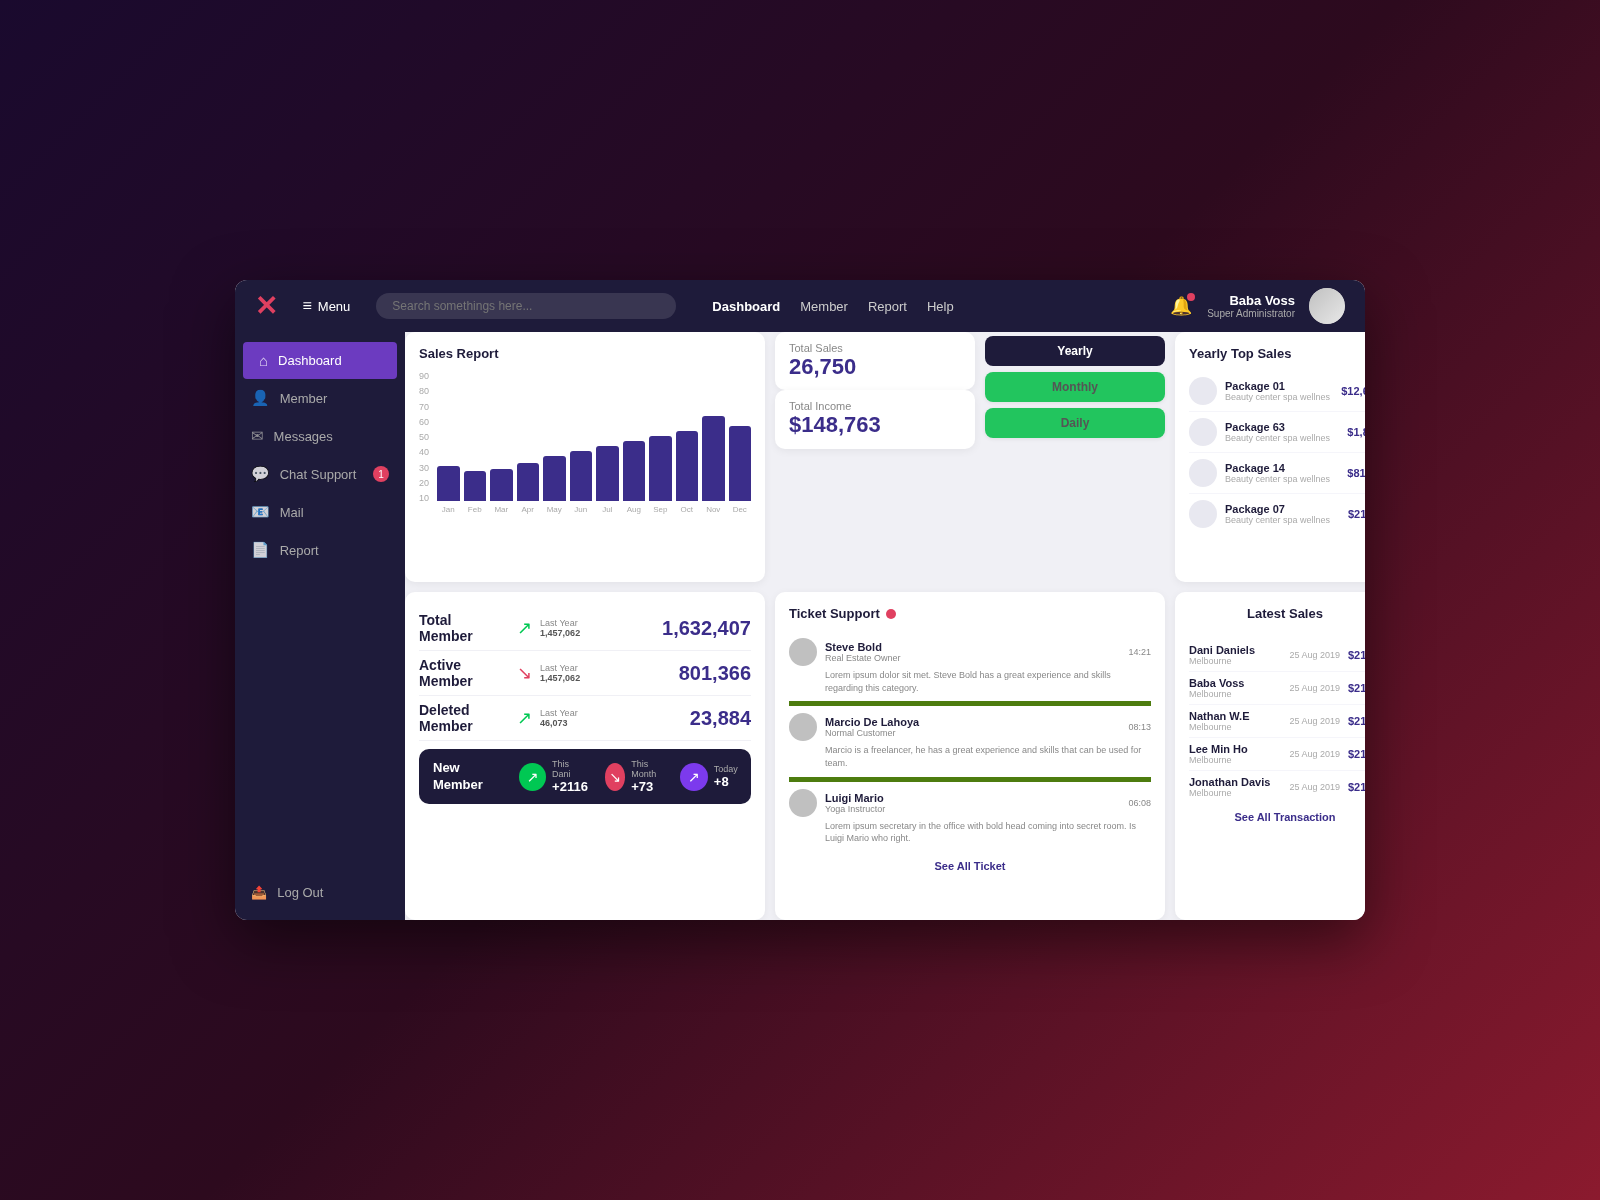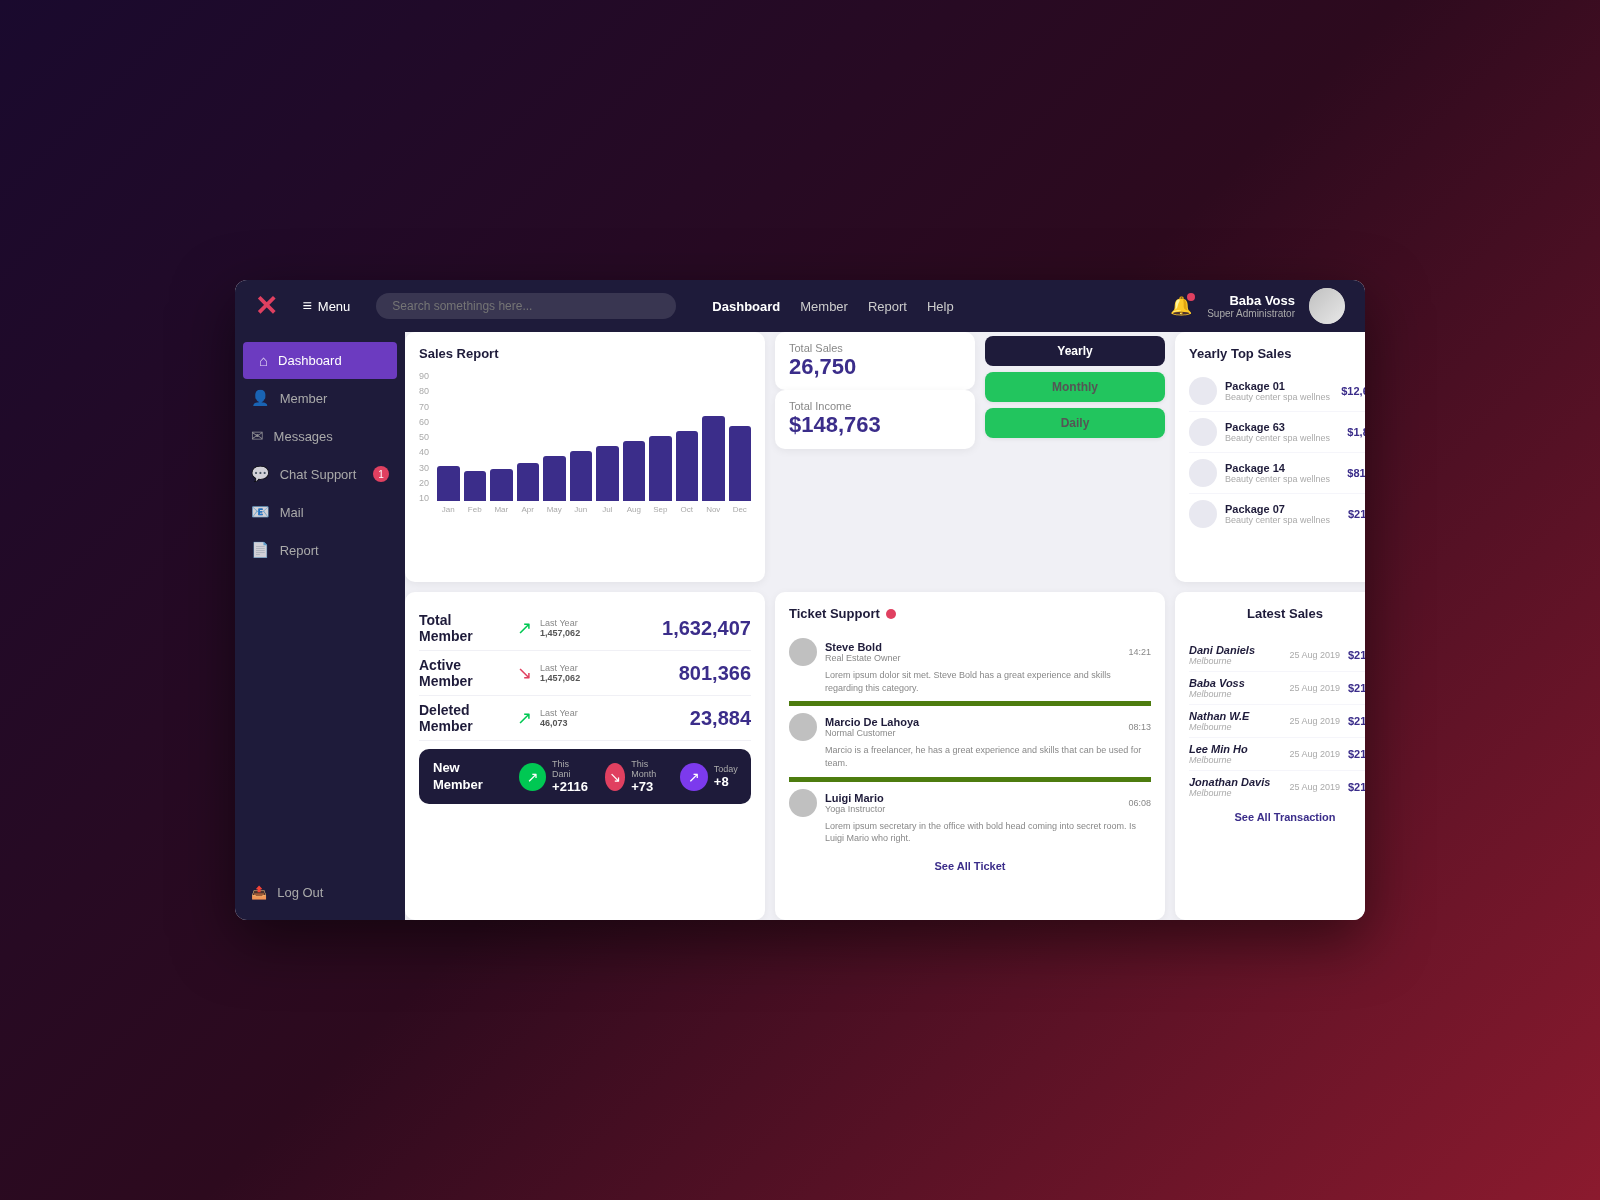--- a/index.html
+++ b/index.html
@@ -452,21 +452,21 @@
     .pkg-sub { font-size: 9px; color: #aaa; }
     .pkg-price { font-size: 11px; font-weight: 700; color: #3b2d8a; }
 
     .latest-row {
       display: flex;
       align-items: center;
       padding: 5px 0;
       border-bottom: 1px solid #f5f5fa;
     }
     .latest-row:last-child { border-bottom: none; }
-    .latest-info { flex: 1; font-style: italic; }
+    .latest-info { flex: 1; }
     .latest-name { font-size: 11px; font-weight: 600; color: #1e1b3a; }
     .latest-loc { font-size: 9px; color: #aaa; }
     .latest-date { font-size: 9px; color: #aaa; margin-right: 8px; }
     .latest-amount { font-size: 11px; font-weight: 700; color: #3b2d8a; }
 
     .latest-header {
       display: flex;
       justify-content: center;
       align-items: center;
       margin-bottom: 8px;

